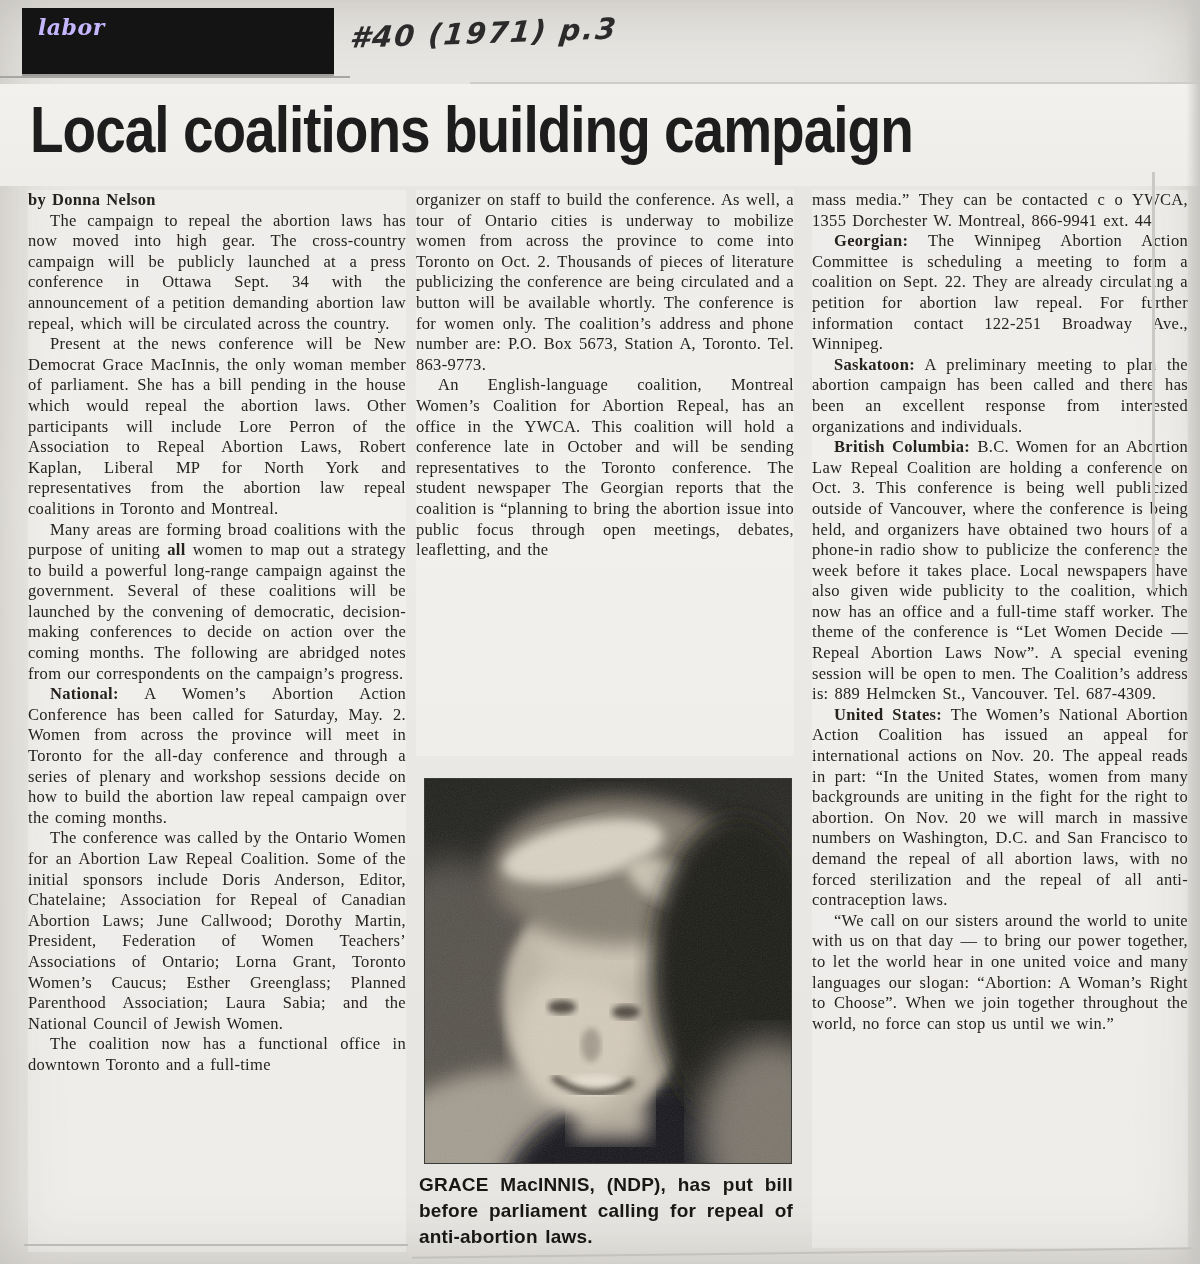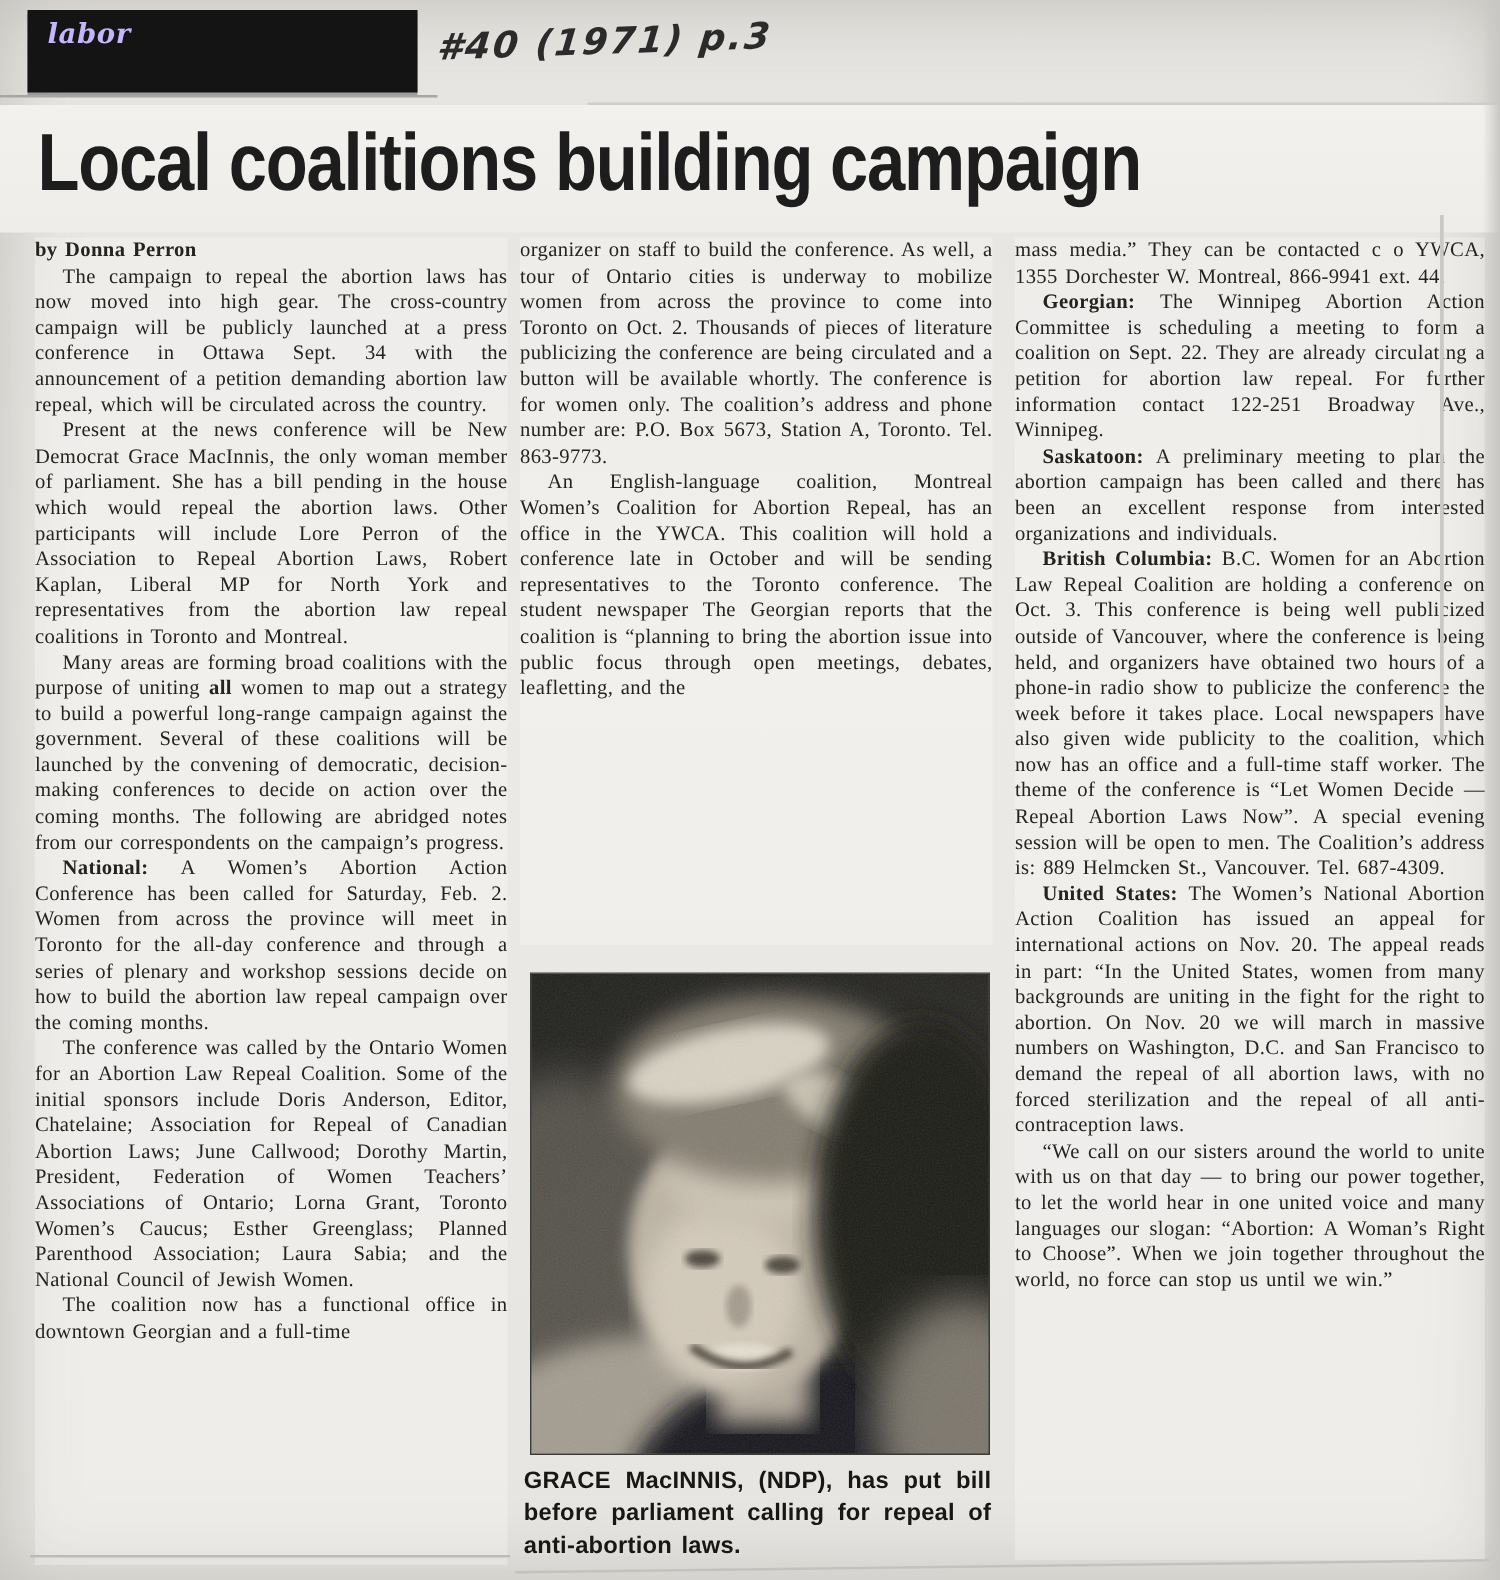--- a/index.html
+++ b/index.html
@@ -88,27 +88,27 @@
 
 <div class="masthead">
   <span class="labor">labor</span>
 </div>
 <div class="annotation">#40 (1971) p.3</div>
 
 <div class="headline-strip artifact"></div>
 <h1 class="headline">Local coalitions building campaign</h1>
 
 <div class="col" id="col1">
-    <p class="para noindent"><span class="b">by Donna Perron</span></p>
+    <p class="para noindent"><span class="b">by Donna Nelson</span></p>
     <p class="para"><span>The campaign to repeal the abortion laws has now moved into high gear. The cross-country campaign will be publicly launched at a press conference in Ottawa Sept. 34 with the announcement of a petition demanding abortion law repeal, which will be circulated across the country.</span></p>
     <p class="para"><span>Present at the news conference will be New Democrat Grace MacInnis, the only woman member of parliament. She has a bill pending in the house which would repeal the abortion laws. Other participants will include Lore Perron of the Association to Repeal Abortion Laws, Robert Kaplan, Liberal MP for North York and representatives from the abortion law repeal coalitions in Toronto and Montreal.</span></p>
     <p class="para"><span>Many areas are forming broad coalitions with the purpose of uniting </span><span class="b">all</span><span> women to map out a strategy to build a powerful long-range campaign against the government. Several of these coalitions will be launched by the convening of democratic, decision-making conferences to decide on action over the coming months. The following are abridged notes from our correspondents on the campaign’s progress.</span></p>
-    <p class="para"><span class="b">National:</span><span> A Women’s Abortion Action Conference has been called for Saturday, Feb. 2. Women from across the province will meet in Toronto for the all-day conference and through a series of plenary and workshop sessions decide on how to build the abortion law repeal campaign over the coming months.</span></p>
+    <p class="para"><span class="b">National:</span><span> A Women’s Abortion Action Conference has been called for Saturday, May. 2. Women from across the province will meet in Toronto for the all-day conference and through a series of plenary and workshop sessions decide on how to build the abortion law repeal campaign over the coming months.</span></p>
     <p class="para"><span>The conference was called by the Ontario Women for an Abortion Law Repeal Coalition. Some of the initial sponsors include Doris Anderson, Editor, Chatelaine; Association for Repeal of Canadian Abortion Laws; June Callwood; Dorothy Martin, President, Federation of Women Teachers’ Associations of Ontario; Lorna Grant, Toronto Women’s Caucus; Esther Greenglass; Planned Parenthood Association; Laura Sabia; and the National Council of Jewish Women.</span></p>
-    <p class="para"><span>The coalition now has a functional office in downtown Georgian and a full-time</span></p>
+    <p class="para"><span>The coalition now has a functional office in downtown Toronto and a full-time</span></p>
   </div>
 <div class="col" id="col2">
     <p class="para noindent"><span>organizer on staff to build the conference. As well, a tour of Ontario cities is underway to mobilize women from across the province to come into Toronto on Oct. 2. Thousands of pieces of literature publicizing the conference are being circulated and a button will be available whortly. The conference is for women only. The coalition’s address and phone number are: P.O. Box 5673, Station A, Toronto. Tel. 863-9773.</span></p>
     <p class="para"><span>An English-language coalition, Montreal Women’s Coalition for Abortion Repeal, has an office in the YWCA. This coalition will hold a conference late in October and will be sending representatives to the Toronto conference. The student newspaper The Georgian reports that the coalition is “planning to bring the abortion issue into public focus through open meetings, debates, leafletting, and the</span></p>
   </div>
 <div class="col" id="col3">
     <p class="para noindent"><span>mass media.” They can be contacted c o YWCA, 1355 Dorchester W. Montreal, 866-9941 ext. 44.</span></p>
     <p class="para"><span class="b">Georgian:</span><span> The Winnipeg Abortion Action Committee is scheduling a meeting to form a coalition on Sept. 22. They are already circulating a petition for abortion law repeal. For further information contact 122-251 Broadway Ave., Winnipeg.</span></p>
     <p class="para"><span class="b">Saskatoon:</span><span> A preliminary meeting to plan the abortion campaign has been called and there has been an excellent response from interested organizations and individuals.</span></p>
     <p class="para"><span class="b">British Columbia:</span><span> B.C. Women for an Abortion Law Repeal Coalition are holding a conference on Oct. 3. This conference is being well publicized outside of Vancouver, where the conference is being held, and organizers have obtained two hours of a phone-in radio show to publicize the conference the week before it  takes place. Local newspapers have also given wide publicity to the coalition, which now has an office and a full-time staff worker. The theme of the conference is “Let Women Decide — Repeal Abortion Laws Now”. A special evening session will be open to men. The Coalition’s address is: 889 Helmcken St., Vancouver. Tel. 687-4309.</span></p>

